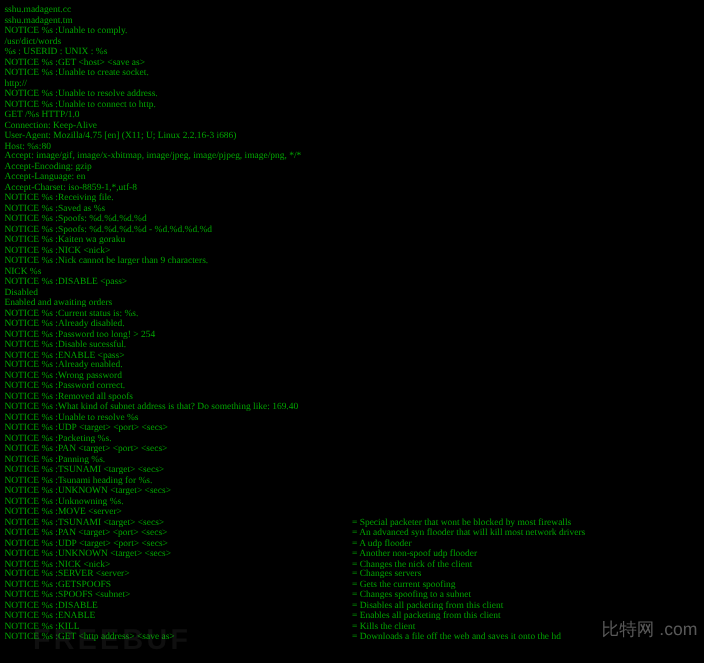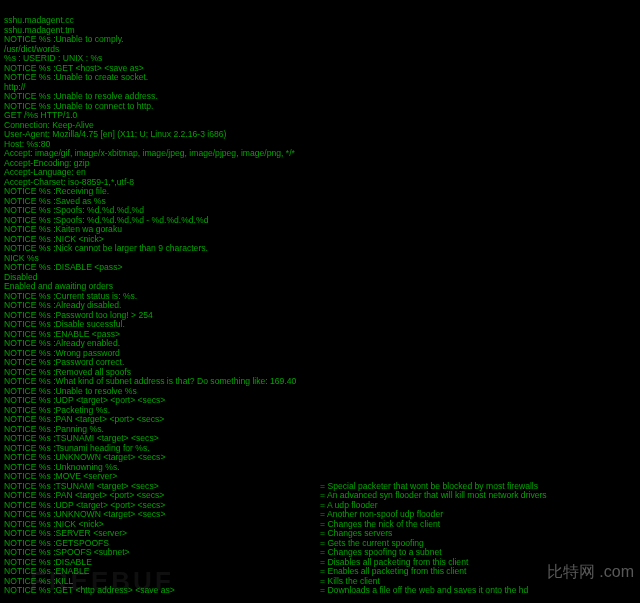--- a/index.html
+++ b/index.html
@@ -5,27 +5,26 @@
   html, body {
     margin: 0;
     padding: 0;
     background: #000;
     width: 640px;
     height: 603px;
     overflow: hidden;
     position: relative;
   }
   #terminal {
-    font-family: Liberation Sans, sans-serif;
+    font-family: Liberation Serif, serif;
     font-size: 8.6px;
     line-height: 9.5px;
     color: #00a400;
     white-space: pre;
     padding: 4px 4px;
-    margin-top: 12px;
   }
   .line { display: block; }
   .left { display: inline-block; width: 316px; vertical-align: top; }
   .right { display: inline-block; vertical-align: top; }
   .wm-outer {
     position: absolute;
     right: 6px;
     bottom: 20px;
     text-align: right;
     font-family: Arial, sans-serif;

